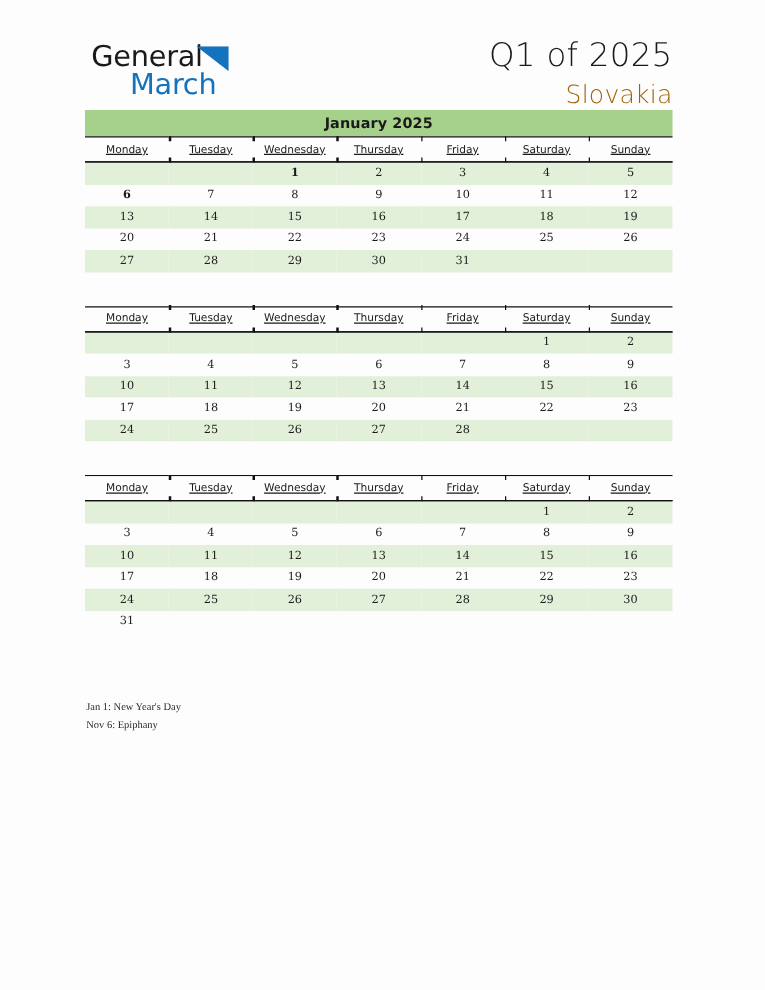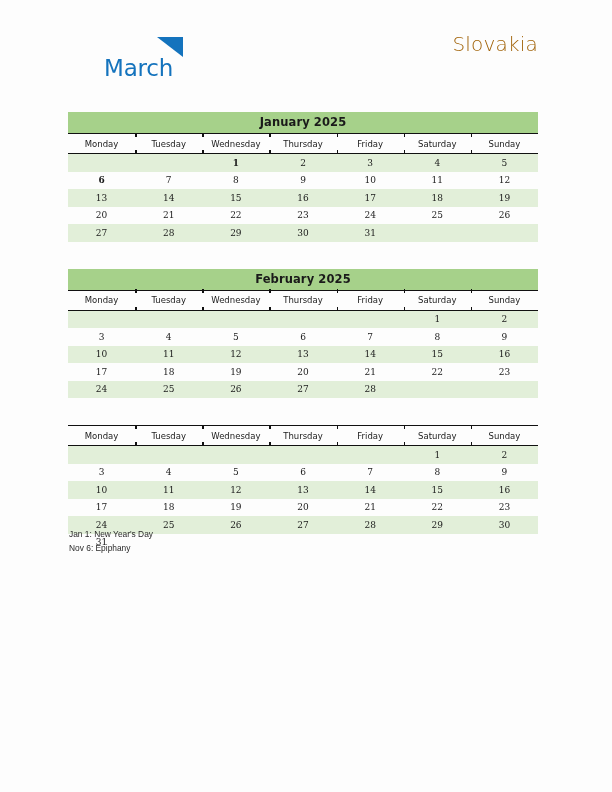--- a/index.html
+++ b/index.html
@@ -81,21 +81,21 @@
     line-height: 25px;
     margin-top: 2px;
     letter-spacing: 0.2px;
     font-family: "DejaVu Sans", sans-serif;
   }
 
   
   .months {
     position: absolute;
     left: 68px;
-    top: 112px;
+    top: 88px;
     width: 470px;
   }
   .month-block {
     width: 470px;
     margin-bottom: 27px;
   }
   .month-title {
     height: 21px;
     line-height: 21px;
     background: #a6d18a;
@@ -116,20 +116,21 @@
     font-size: 8.5px;
     font-weight: normal;
     color: #1a1a1a;
     text-align: center;
     border-top: 1.4px solid #111;
     border-bottom: 1.4px solid #111;
     border-left: 1.4px solid #111;
     background: #fdfdfd;
     font-family: "DejaVu Sans", sans-serif;
     padding: 0;
+    text-decoration: underline;
   }
   table.cal th:first-child {
     border-left: none;
   }
   
   table.cal th {
     border-left: none;
     position: relative;
   }
   table.cal th::before {
@@ -171,40 +172,42 @@
   }
   td.holiday {
     color: #e00014;
     font-weight: bold;
   }
 
   
   .legend {
     position: absolute;
     left: 69px;
-    top: 528px;
-    font-family: Liberation Sans, sans-serif;
+    top: 559px;
+    font-family: Liberation Serif, serif;
     font-size: 8.4px;
     line-height: 13.5px;
     color: #2a2a2a;
   }
 </style>
 </head>
 <body>
 
 <div class="page-header">
 
   <div class="logo">
+    <span class="logo-general">General</span>
     <svg class="logo-triangle" viewBox="0 0 26 20">
       <polygon points="0,0 26,0 26,20" fill="#1473bd"></polygon>
     </svg>
     <span class="logo-blue">March</span>
   </div>
 
   <div class="title-block">
+    <div class="title-main">Q1 of 2025</div>
     <div class="title-sub">Slovakia</div>
   </div>
 
 </div>
 
 <div class="months" id="months-container">
     <div class="month-block">
       <div class="month-title">January 2025</div>
       <table class="cal">
         <thead>
@@ -254,83 +257,20 @@
             <td>24</td>
             <td>25</td>
             <td>26</td>
           </tr>
           <tr class="shaded">
             <td>27</td>
             <td>28</td>
             <td>29</td>
             <td>30</td>
             <td>31</td>
-            <td></td>
-            <td></td>
-          </tr>
-        </tbody>
-      </table>
-    </div>
-    <div class="month-block">
-      <div class="month-title">February 2025</div>
-      <table class="cal">
-        <thead>
-          <tr>
-            <th>Monday</th>
-            <th>Tuesday</th>
-            <th>Wednesday</th>
-            <th>Thursday</th>
-            <th>Friday</th>
-            <th>Saturday</th>
-            <th>Sunday</th>
-          </tr>
-        </thead>
-        <tbody>
-          <tr class="shaded">
-            <td></td>
-            <td></td>
-            <td></td>
-            <td></td>
-            <td></td>
-            <td>1</td>
-            <td>2</td>
-          </tr>
-          <tr class="plain">
-            <td>3</td>
-            <td>4</td>
-            <td>5</td>
-            <td>6</td>
-            <td>7</td>
-            <td>8</td>
-            <td>9</td>
-          </tr>
-          <tr class="shaded">
-            <td>10</td>
-            <td>11</td>
-            <td>12</td>
-            <td>13</td>
-            <td>14</td>
-            <td>15</td>
-            <td>16</td>
-          </tr>
-          <tr class="plain">
-            <td>17</td>
-            <td>18</td>
-            <td>19</td>
-            <td>20</td>
-            <td>21</td>
-            <td>22</td>
-            <td>23</td>
-          </tr>
-          <tr class="shaded">
-            <td>24</td>
-            <td>25</td>
-            <td>26</td>
-            <td>27</td>
-            <td>28</td>
             <td></td>
             <td></td>
           </tr>
         </tbody>
       </table>
     </div>
     <div class="month-block">
       <table class="cal">
         <thead>
           <tr>
@@ -379,20 +319,82 @@
             <td>21</td>
             <td>22</td>
             <td>23</td>
           </tr>
           <tr class="shaded">
             <td>24</td>
             <td>25</td>
             <td>26</td>
             <td>27</td>
             <td>28</td>
+            <td></td>
+            <td></td>
+          </tr>
+        </tbody>
+      </table>
+    </div>
+    <div class="month-block">
+      <table class="cal">
+        <thead>
+          <tr>
+            <th>Monday</th>
+            <th>Tuesday</th>
+            <th>Wednesday</th>
+            <th>Thursday</th>
+            <th>Friday</th>
+            <th>Saturday</th>
+            <th>Sunday</th>
+          </tr>
+        </thead>
+        <tbody>
+          <tr class="shaded">
+            <td></td>
+            <td></td>
+            <td></td>
+            <td></td>
+            <td></td>
+            <td>1</td>
+            <td>2</td>
+          </tr>
+          <tr class="plain">
+            <td>3</td>
+            <td>4</td>
+            <td>5</td>
+            <td>6</td>
+            <td>7</td>
+            <td>8</td>
+            <td>9</td>
+          </tr>
+          <tr class="shaded">
+            <td>10</td>
+            <td>11</td>
+            <td>12</td>
+            <td>13</td>
+            <td>14</td>
+            <td>15</td>
+            <td>16</td>
+          </tr>
+          <tr class="plain">
+            <td>17</td>
+            <td>18</td>
+            <td>19</td>
+            <td>20</td>
+            <td>21</td>
+            <td>22</td>
+            <td>23</td>
+          </tr>
+          <tr class="shaded">
+            <td>24</td>
+            <td>25</td>
+            <td>26</td>
+            <td>27</td>
+            <td>28</td>
             <td>29</td>
             <td>30</td>
           </tr>
           <tr class="plain">
             <td>31</td>
             <td></td>
             <td></td>
             <td></td>
             <td></td>
             <td></td>

